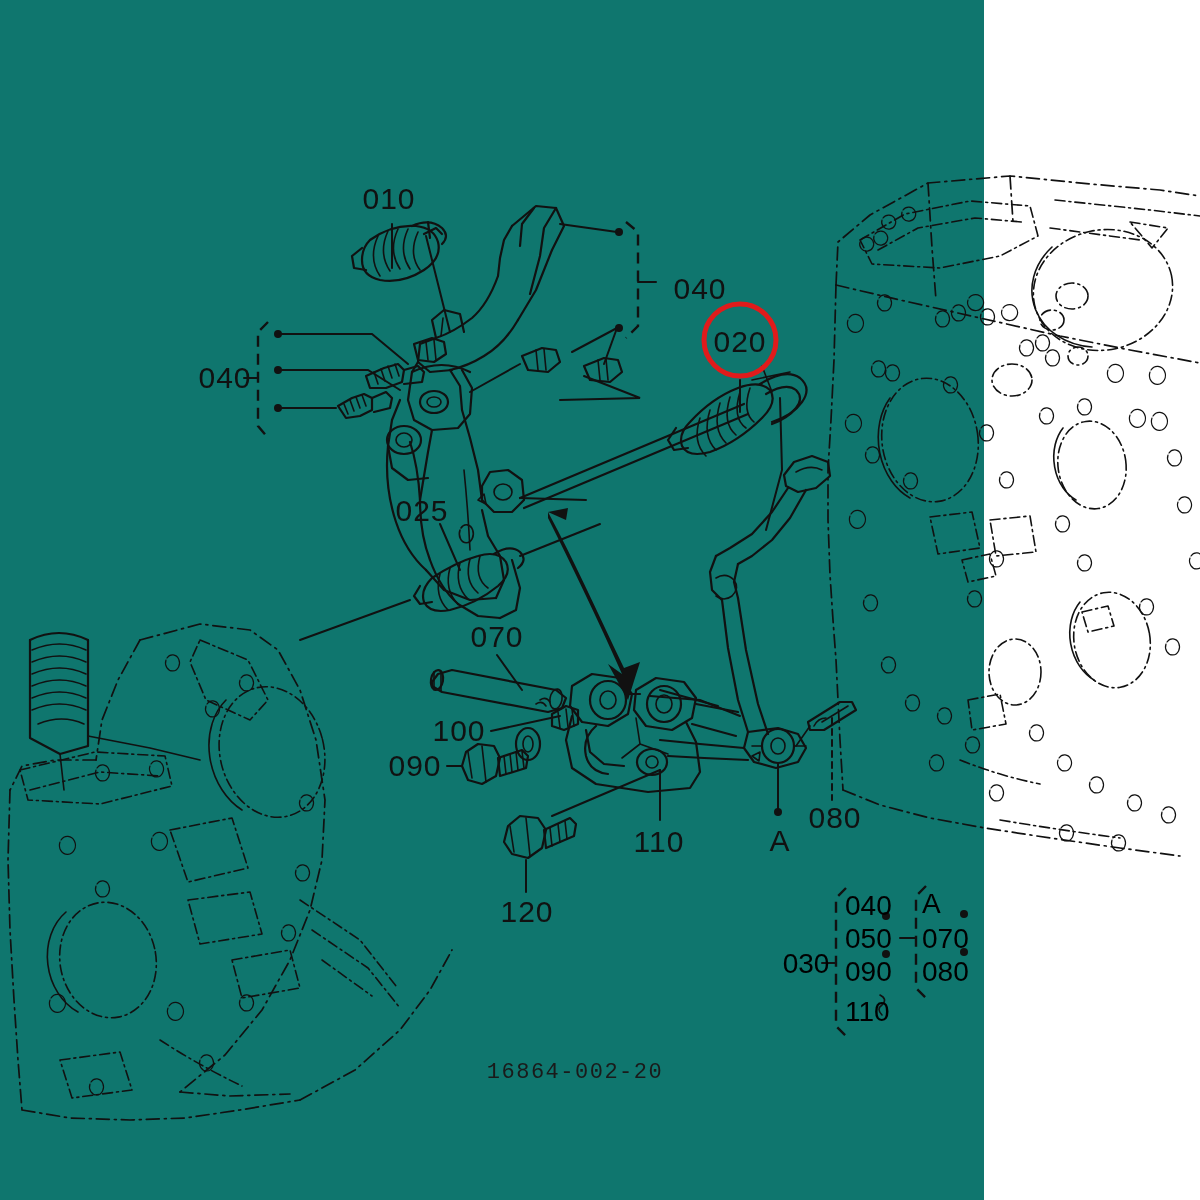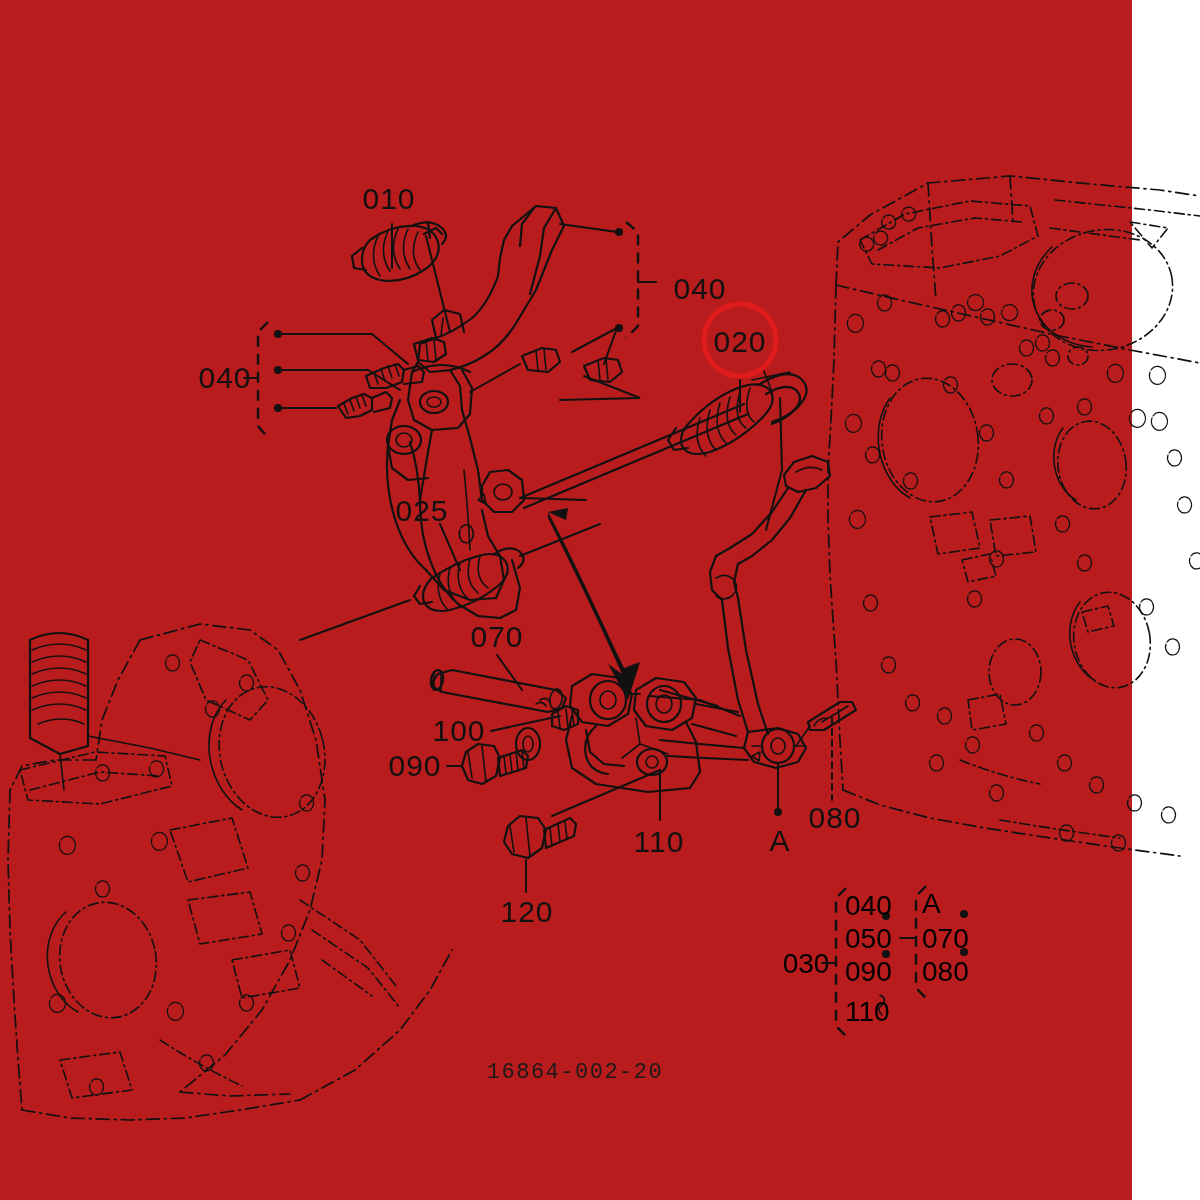--- a/index.html
+++ b/index.html
@@ -2,21 +2,21 @@
 <html><head>
 <meta charset="utf-8">
 <title>Parts Diagram 16864-002-20</title>
 <style>
   html,body{margin:0;padding:0;background:#ffffff;}
   body{
     width:1200px;height:1200px;overflow:hidden;
     font-family:"Liberation Sans", sans-serif;
     position:relative;
   }
-  #diagram-root{position:relative;width:1132px;height:1200px;background:#b91c1c;}
+  #diagram-root{position:relative;width:984px;height:1200px;background:#0f766e;}
   svg#dwg{position:absolute;left:0;top:0;width:1200px;height:1200px;display:block;}
   .lbl{
     font-family:"Liberation Sans", sans-serif;
     font-size:30px;
     fill:#111111;
     letter-spacing:1px;
     font-weight:400;
   }
   .lbl-leg{font-size:28px;}
   .dwgno{

